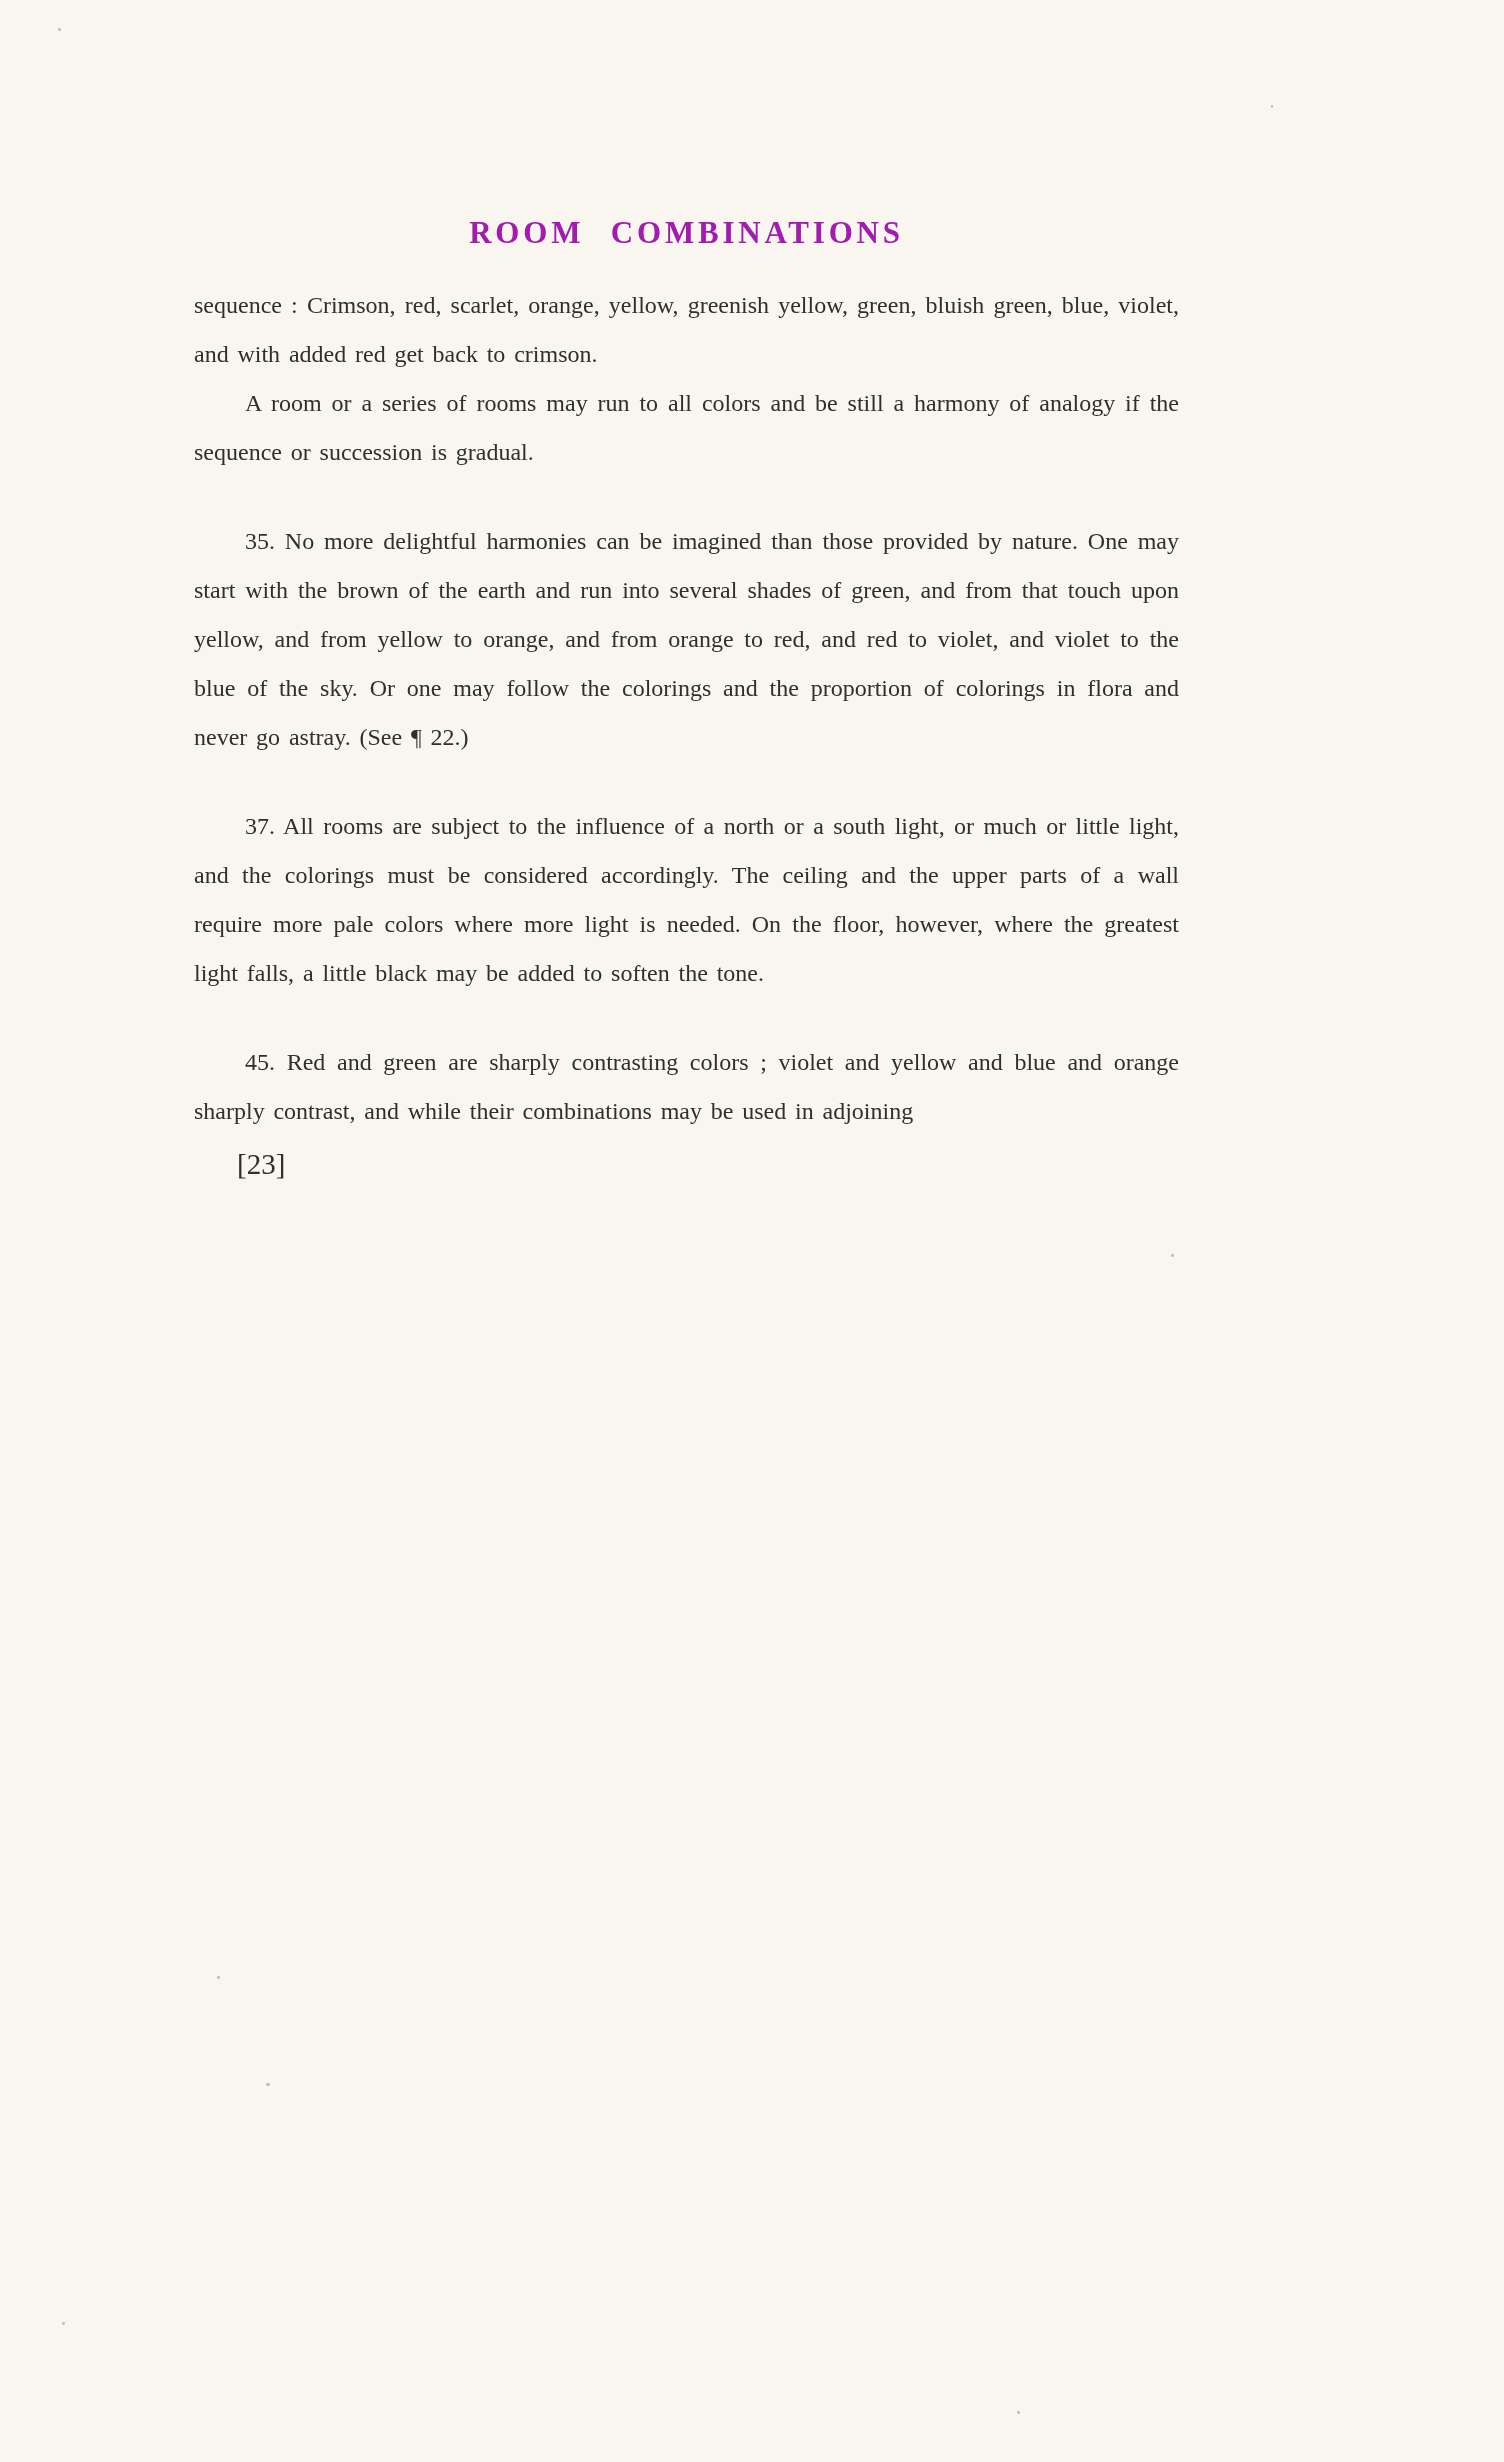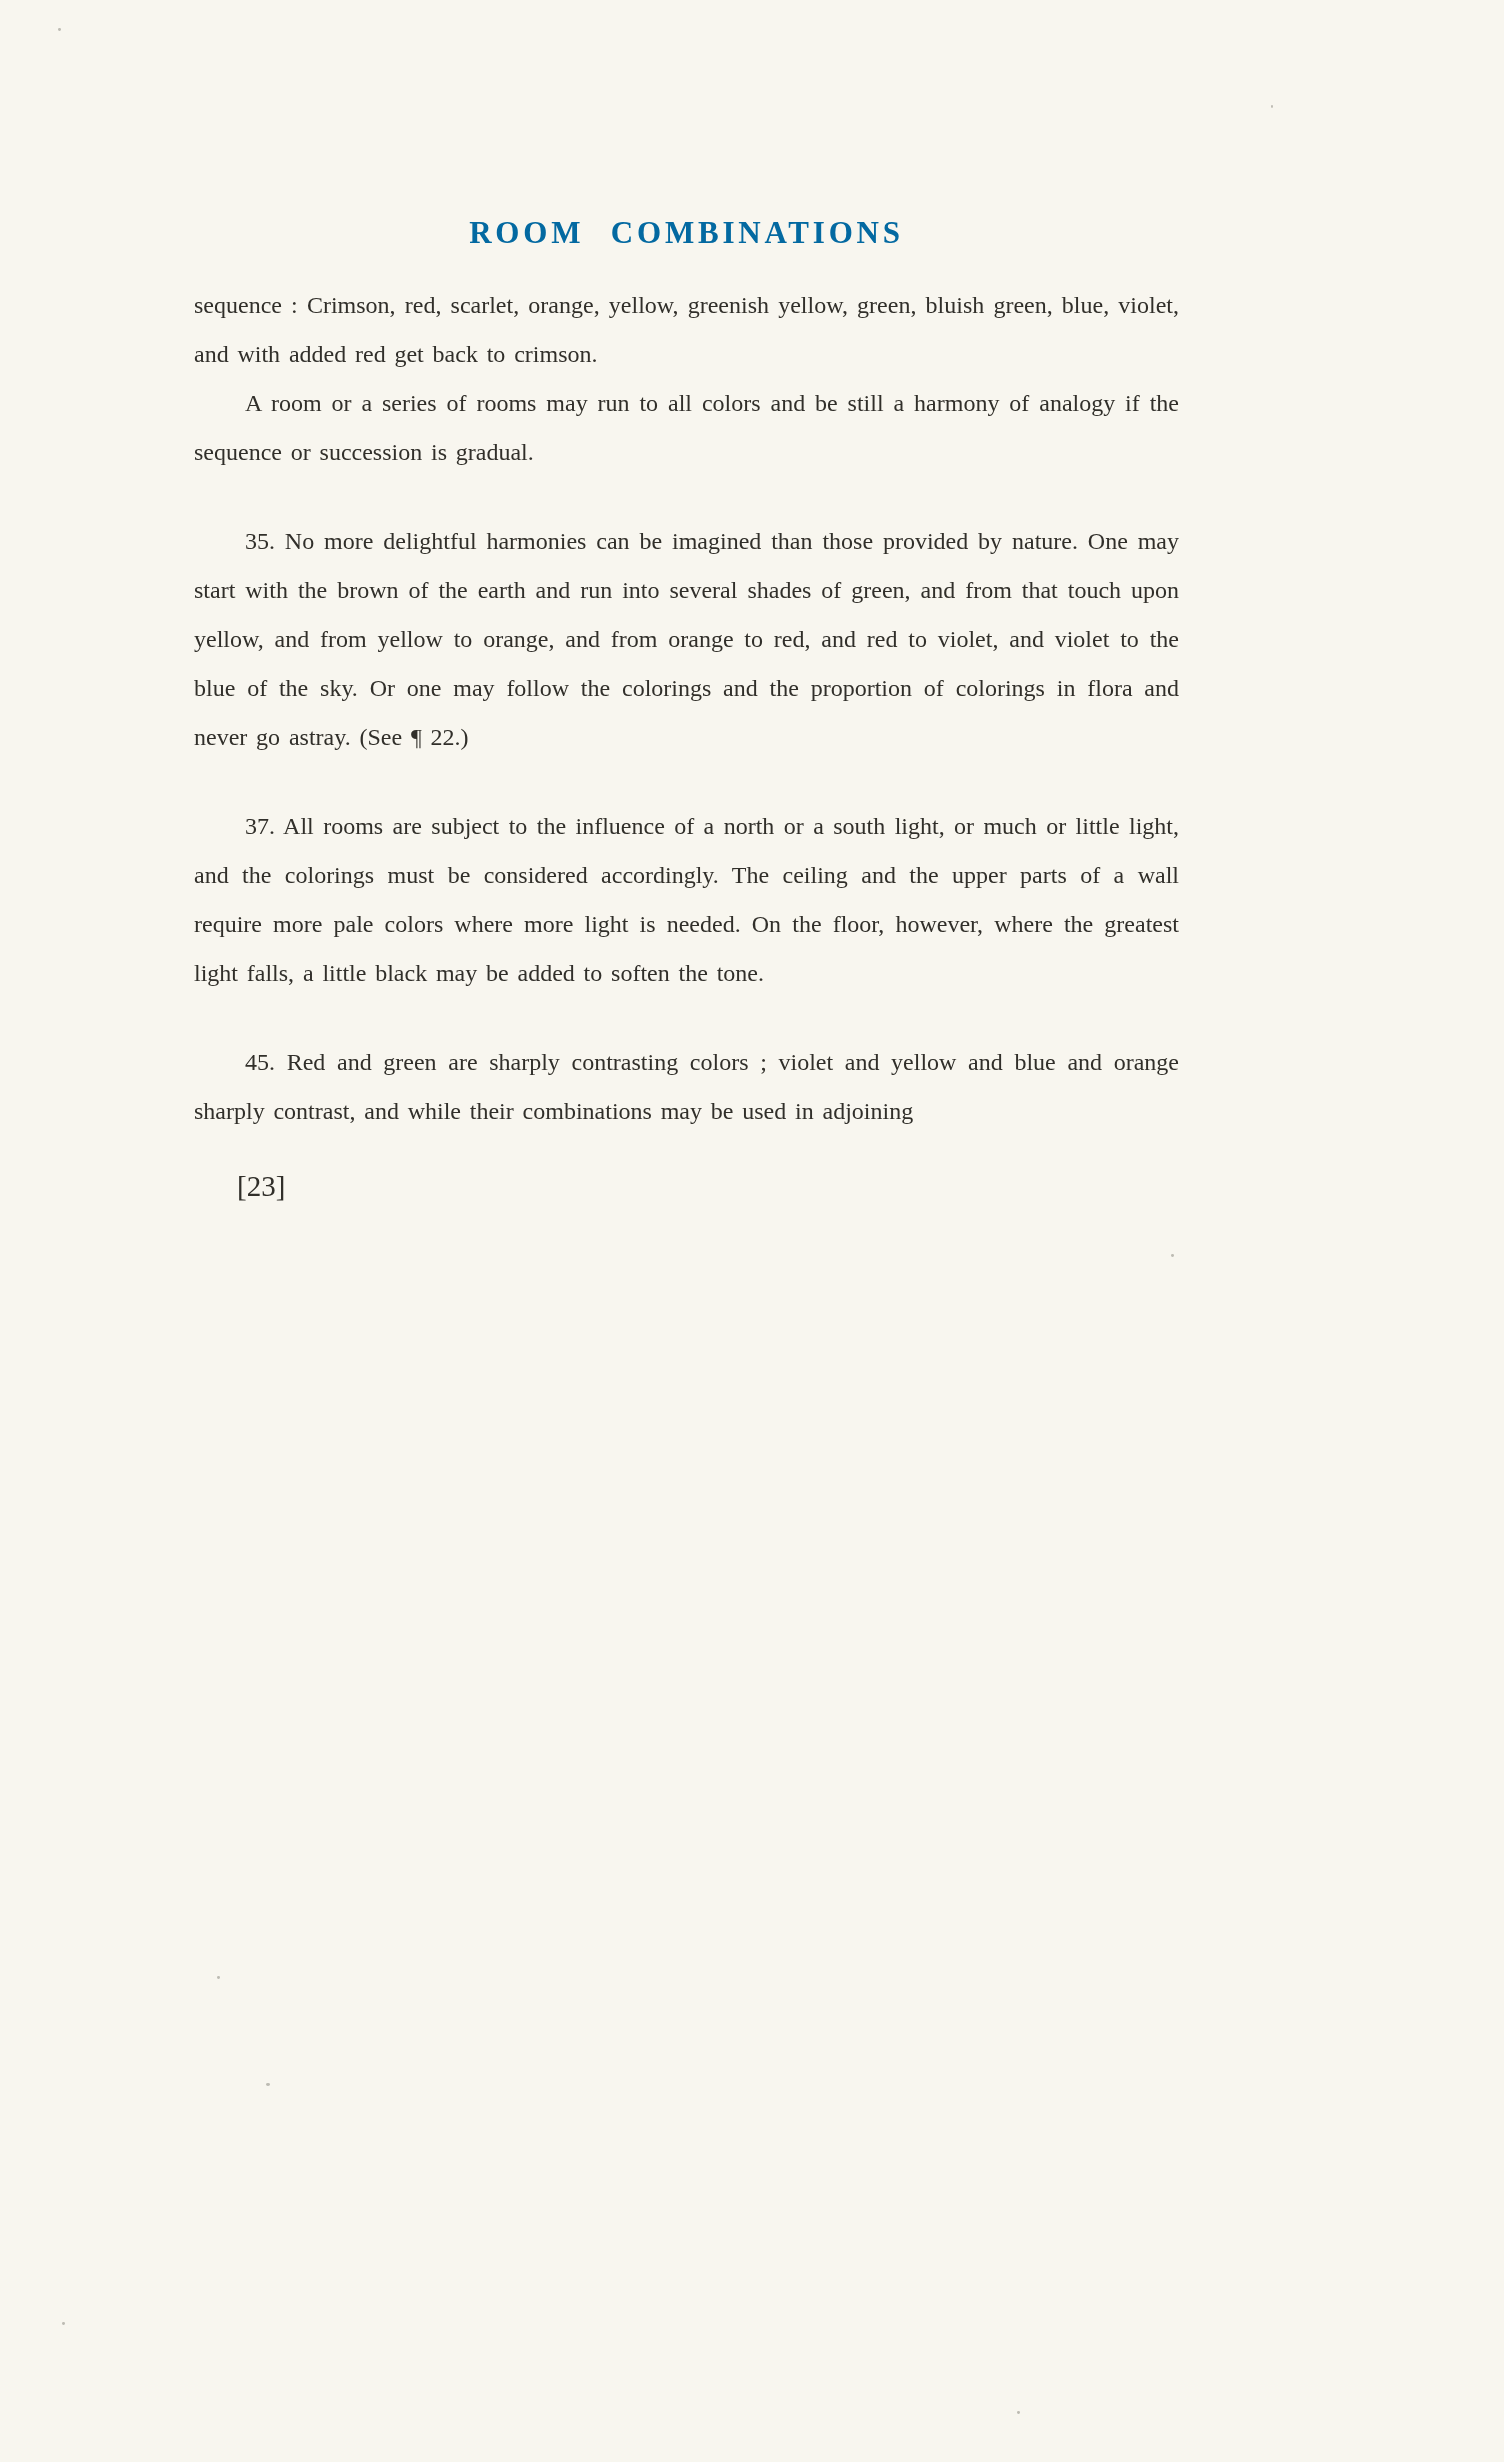--- a/index.html
+++ b/index.html
@@ -19,35 +19,35 @@
     top: 215px;
     width: 985px;
   }
   .doc-title {
     font-size: 31px;
     font-weight: bold;
     letter-spacing: 3.8px;
     word-spacing: 15px;
     text-align: center;
     margin: 0 0 30px 0;
-    color: #0369a1;
+    color: #a21caf;
   }
   p.body-para {
     font-size: 24px;
     line-height: 49px;
     text-align: justify;
     margin: 0;
     word-spacing: 2.8px;
   }
   p.body-para.indent { text-indent: 51px; }
   p.body-para.section { margin-top: 40px; }
   .page-number {
     font-size: 29px;
     line-height: 49px;
-    margin-top: 26px;
+    margin-top: 4px;
     padding-left: 43px;
   }
   .speckle {
     position: absolute;
     border-radius: 50%;
     background: #8d8b82;
     opacity: 0.55;
   }
   .sp1 { left: 58px;  top: 28px;   width: 2.8px; height: 2.8px; }
   .sp2 { left: 1271px; top: 105px; width: 1.9px; height: 2.8px; }

